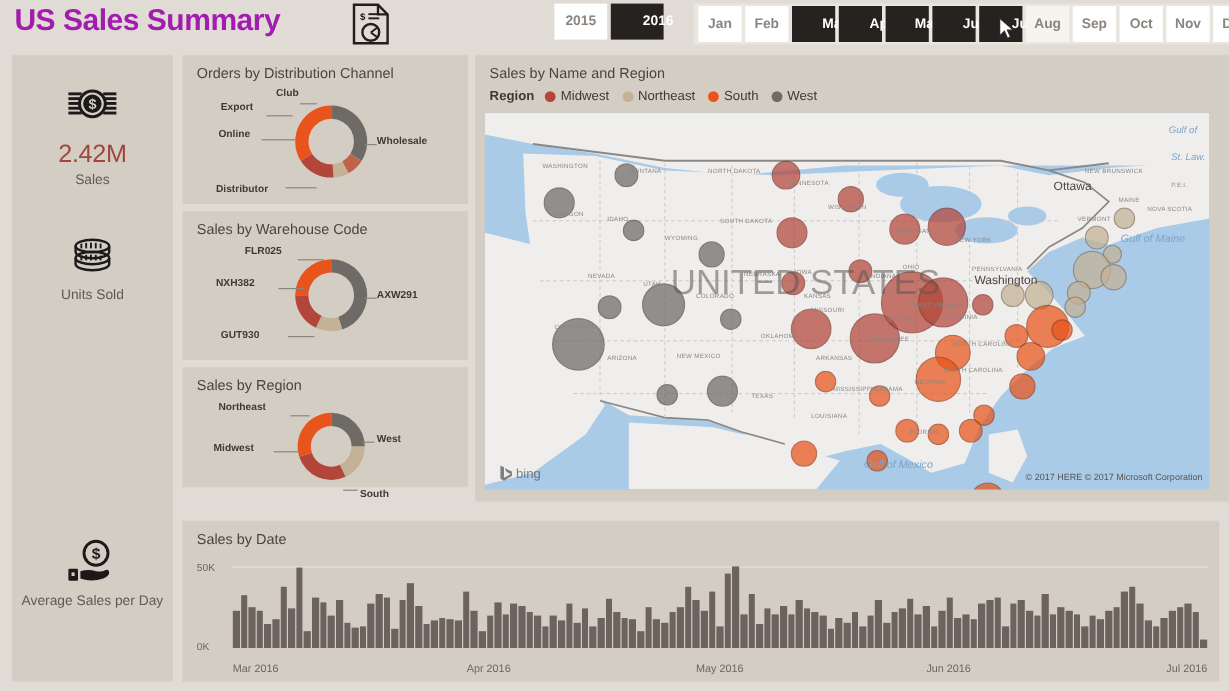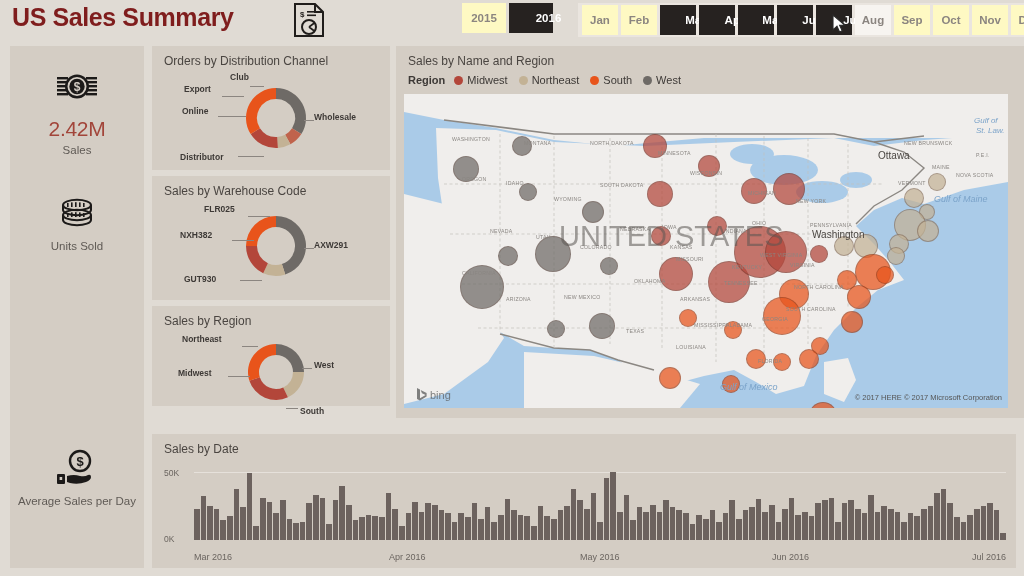--- a/index.html
+++ b/index.html
@@ -9,31 +9,31 @@
     font-family: "Liberation Sans", sans-serif;
     overflow: hidden;
     position: relative;
   }
   .page { position: absolute; inset: 0; }
 
   
   .header { position: absolute; left: 0; top: 0; width: 1024px; height: 42px; }
   .title {
     position: absolute; left: 12px; top: 3px;
-    font-size: 25px; font-weight: bold; color: #7f1d1d;
+    font-size: 25px; font-weight: bold; color: #a21caf;
     letter-spacing: -0.4px;
   }
   .title-icon { position: absolute; left: 292px; top: 2px; width: 34px; height: 36px; }
 
   .slicer-years { position: absolute; left: 462px; top: 3px; height: 34px; display: flex; gap: 3px; }
   .slicer-months { position: absolute; left: 578px; top: 3px; height: 34px; display: flex;
                    gap: 3px; background: #eae5df; padding: 2px 4px; }
   .tile {
     width: 36px; height: 30px; display: flex; align-items: center; justify-content: center;
-    font-size: 11.5px; font-weight: bold; color: #8b8580; background: #fef9c3;
+    font-size: 11.5px; font-weight: bold; color: #8b8580; background: #ffffff;
     user-select: none;
   }
   .tile.yr { width: 44px; }
   .tile.sel { background: #262220; color: #ffffff; padding-left: 35px; }
   .tile.hover { background: #f7f4f0; color: #8b8580; }
 
   .cursor { position: absolute; left: 832px; top: 14px; width: 14px; height: 20px; z-index: 40; }
 
   
   .card { position: absolute; background: #d4cdc4; }
@@ -407,21 +407,21 @@
           <div style="position: absolute; left: 494px; top: 86px; font-size: 5.2px; color: rgb(138, 134, 130); letter-spacing: 0.25px; white-space: nowrap;">VERMONT</div>
           <div style="position: absolute; left: 500px; top: 46px; font-size: 5.2px; color: rgb(138, 134, 130); letter-spacing: 0.25px; white-space: nowrap;">NEW BRUNSWICK</div>
           <div style="position: absolute; left: 552px; top: 78px; font-size: 5.2px; color: rgb(138, 134, 130); letter-spacing: 0.25px; white-space: nowrap;">NOVA SCOTIA</div>
           <div style="position: absolute; left: 572px; top: 58px; font-size: 5.2px; color: rgb(138, 134, 130); letter-spacing: 0.25px; white-space: nowrap;">P.E.I.</div>
           <div style="position: absolute; left: 320px; top: 134px; font-size: 5.2px; color: rgb(138, 134, 130); letter-spacing: 0.25px; white-space: nowrap;">INDIANA</div>
           <div style="position: absolute; left: 155px; top: 126px; font-size: 29px; color: rgba(90, 86, 82, 0.55); white-space: nowrap;">UNITED STATES</div>
           <div style="position: absolute; left: 474px; top: 56px; font-size: 10px; color: rgb(74, 70, 66); white-space: nowrap;">Ottawa</div>
           <div style="position: absolute; left: 408px; top: 135px; font-size: 10px; color: rgb(74, 70, 66); white-space: nowrap;">Washington</div>
           <div style="position: absolute; left: 316px; top: 288px; font-size: 9px; color: rgb(123, 163, 201); white-space: nowrap; font-style: italic;">Gulf of Mexico</div>
           <div style="position: absolute; left: 530px; top: 100px; font-size: 9px; color: rgb(123, 163, 201); white-space: nowrap; font-style: italic;">Gulf of Maine</div>
-          <div style="position: absolute; left: 570px; top: 22px; font-size: 8px; color: rgb(123, 163, 201); white-space: nowrap; font-style: italic;">Gulf of</div>
+          <div style="position: absolute; left: 570px; top: 10px; font-size: 8px; color: rgb(123, 163, 201); white-space: nowrap; font-style: italic;">Gulf of</div>
           <div style="position: absolute; left: 572px; top: 32px; font-size: 8px; color: rgb(123, 163, 201); white-space: nowrap; font-style: italic;">St. Law.</div>
         </div>
 
       <div class="bing">
         <svg width="11" height="13" viewBox="0 0 11 13">
           <path d="M1 0 L4 1.4 V10.2 L9.6 7 L6 5.2 L4.6 2 L10.6 5 V8.6 L4 12.6 L1 11 Z" fill="#5a5a5a"></path>
         </svg>
         <span>bing</span>
       </div>
       <div class="mapcopy">© 2017 HERE  © 2017 Microsoft Corporation</div>

